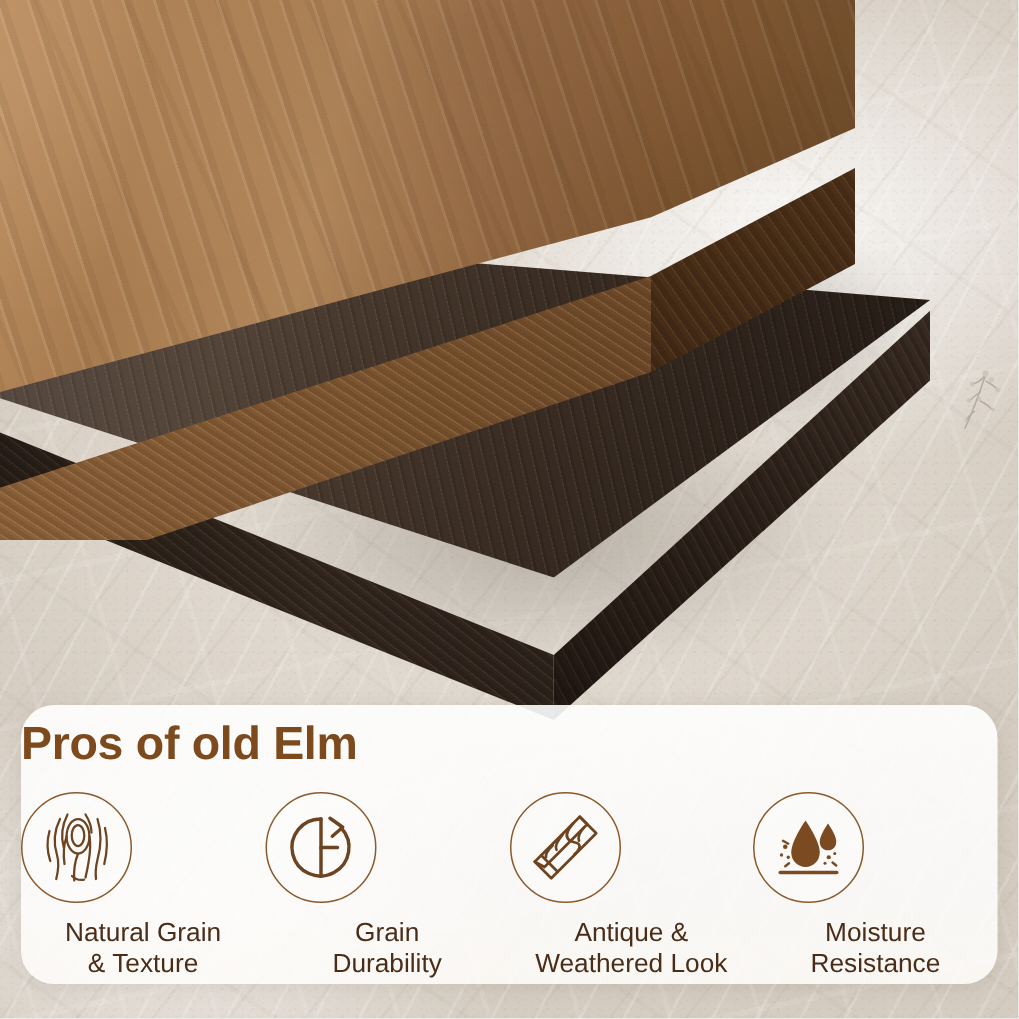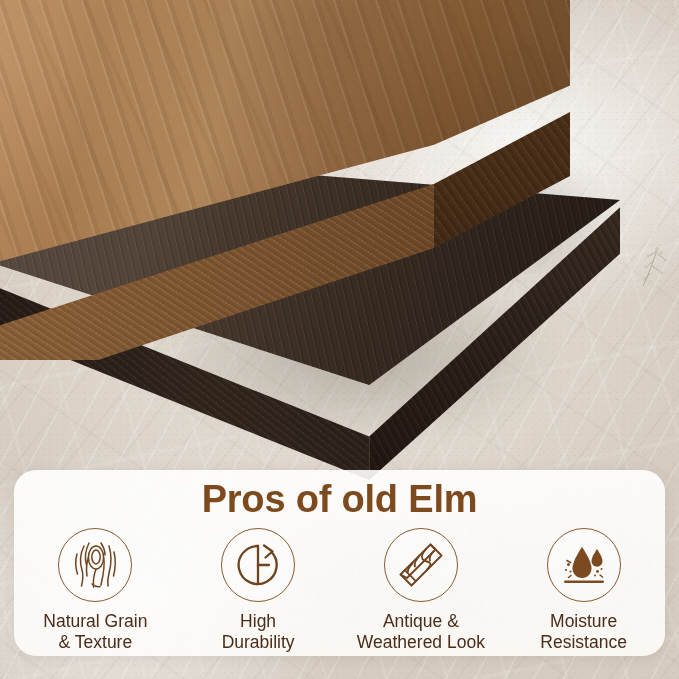--- a/index.html
+++ b/index.html
@@ -135,28 +135,27 @@
 
   
   #info-panel{
     position:absolute;left:14px;top:470px;width:651px;height:186px;
     border-radius:22px;
     background:linear-gradient(180deg, rgba(255,255,255,.90) 0%, rgba(255,255,255,.85) 60%, rgba(255,253,250,.88) 100%);
     box-shadow:0 2px 14px rgba(90,74,58,.13);
   }
   #panel-title{
     position:absolute;left:0;right:0;top:8px;
-    text-align:center;
-    font-size:38px;font-weight:bold;letter-spacing:-.2px;
+    font-size:31px;font-weight:bold;letter-spacing:-.2px;
     color:#7c4a1d;
     font-family:"Liberation Sans",sans-serif;
   }
   .features{position:absolute;left:0;right:0;top:58px;
     display:flex;}
-  .feature{flex:1;display:flex;flex-direction:column;align-items:center;}
+  .feature{flex:1;display:flex;flex-direction:column;}
   .feature-icon{width:72px;height:72px;border-radius:50%;
     border:1.4px solid #8a5a2c;
     display:flex;align-items:center;justify-content:center;
     background:rgba(255,255,255,.28);}
   .feature-label{margin-top:9px;text-align:center;
     font-size:17.5px;line-height:1.18;color:#4a2d18;
     font-family:"Liberation Sans",sans-serif;
     white-space:pre-line;}
 </style>
 </head>
@@ -247,21 +246,21 @@
         <div class="feature-icon">
           <svg width="48" height="48" viewBox="0 0 48 48">
             <g fill="none" stroke="#6e431f" stroke-width="2.3" stroke-linecap="round">
               <path d="M24 5 A19 19 0 1 0 37.5 11"></path>
               <polyline points="30,4.5 38.5,10.5 31.5,16.5" stroke-linejoin="round"></polyline>
               <path d="M24 5 L24 24 L35 24"></path>
               <path d="M24 24 L24 43"></path>
             </g>
           </svg>
         </div>
-        <div class="feature-label">High
+        <div class="feature-label">Grain
 Durability</div>
       </div>
 
       <div class="feature">
         <div class="feature-icon">
           <svg width="50" height="50" viewBox="0 0 50 50">
             <g fill="none" stroke="#6e431f" stroke-width="1.8" stroke-linejoin="round" stroke-linecap="round">
               <path d="M34.5 4.5 L45.5 15.5 L15.5 45.5 L4.5 34.5 Z"></path>
               <path d="M8.8 30.2 L19.8 41.2"></path>
               <path d="M34.5 4.5 L39.5 9.5 L11 38 L4.5 34.5"></path>

